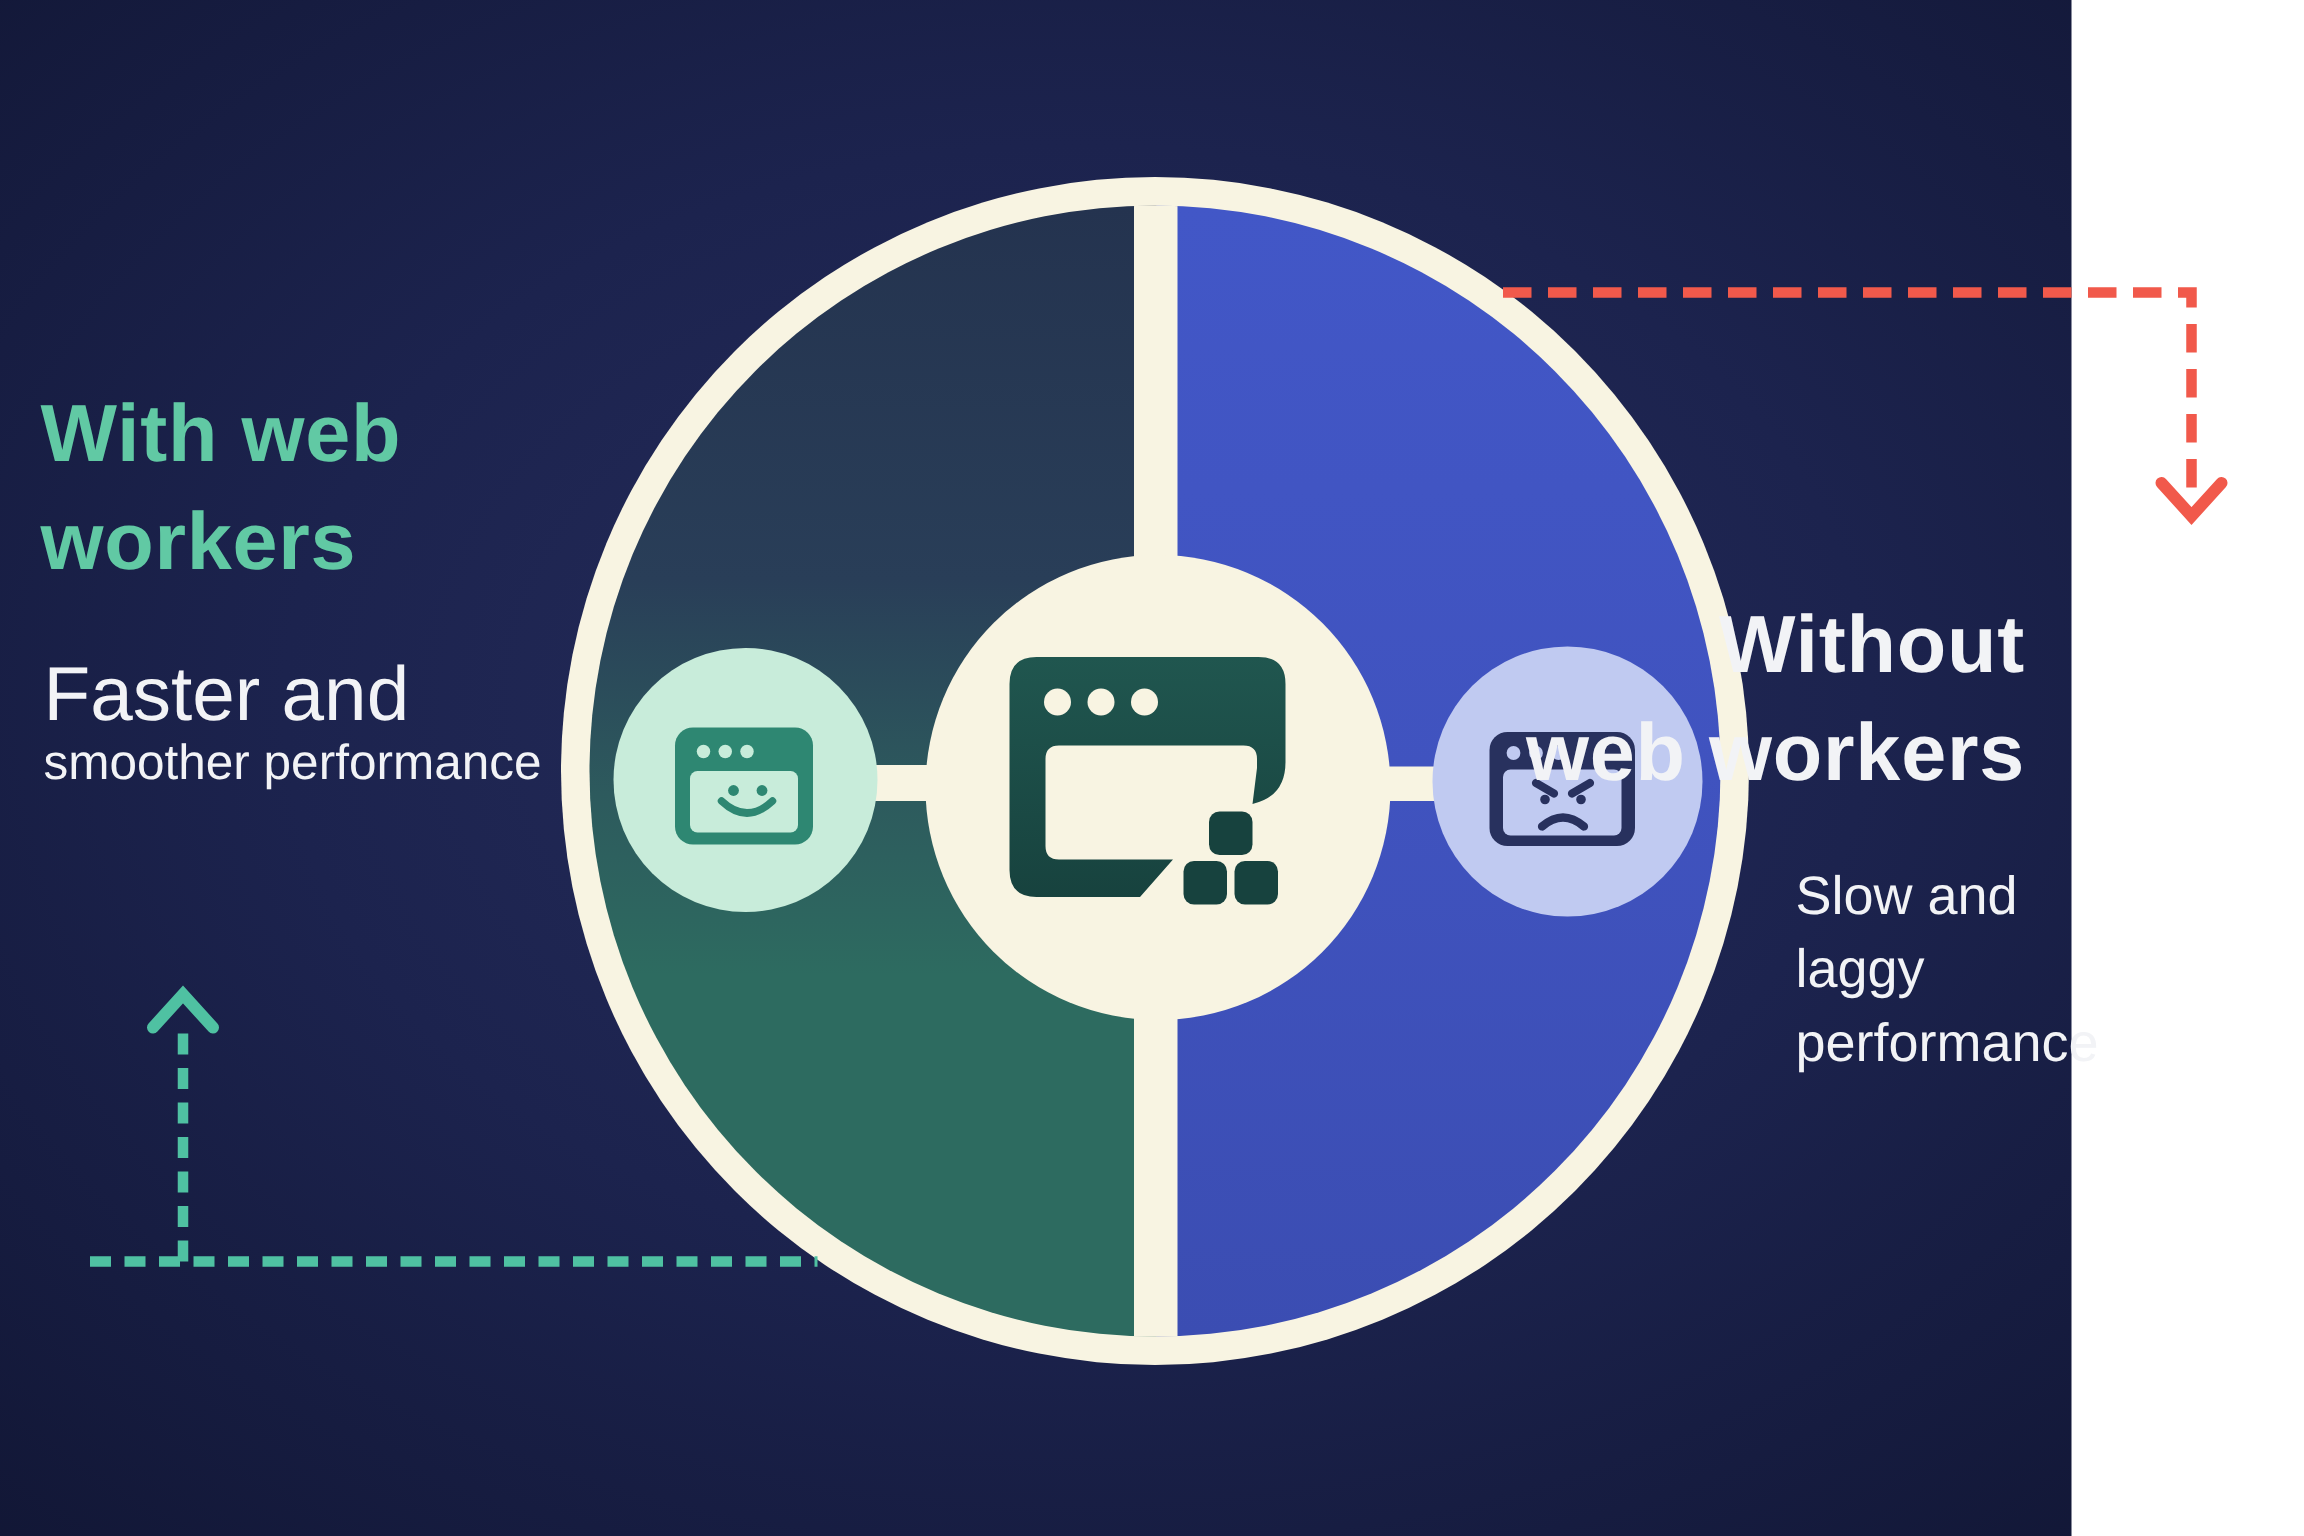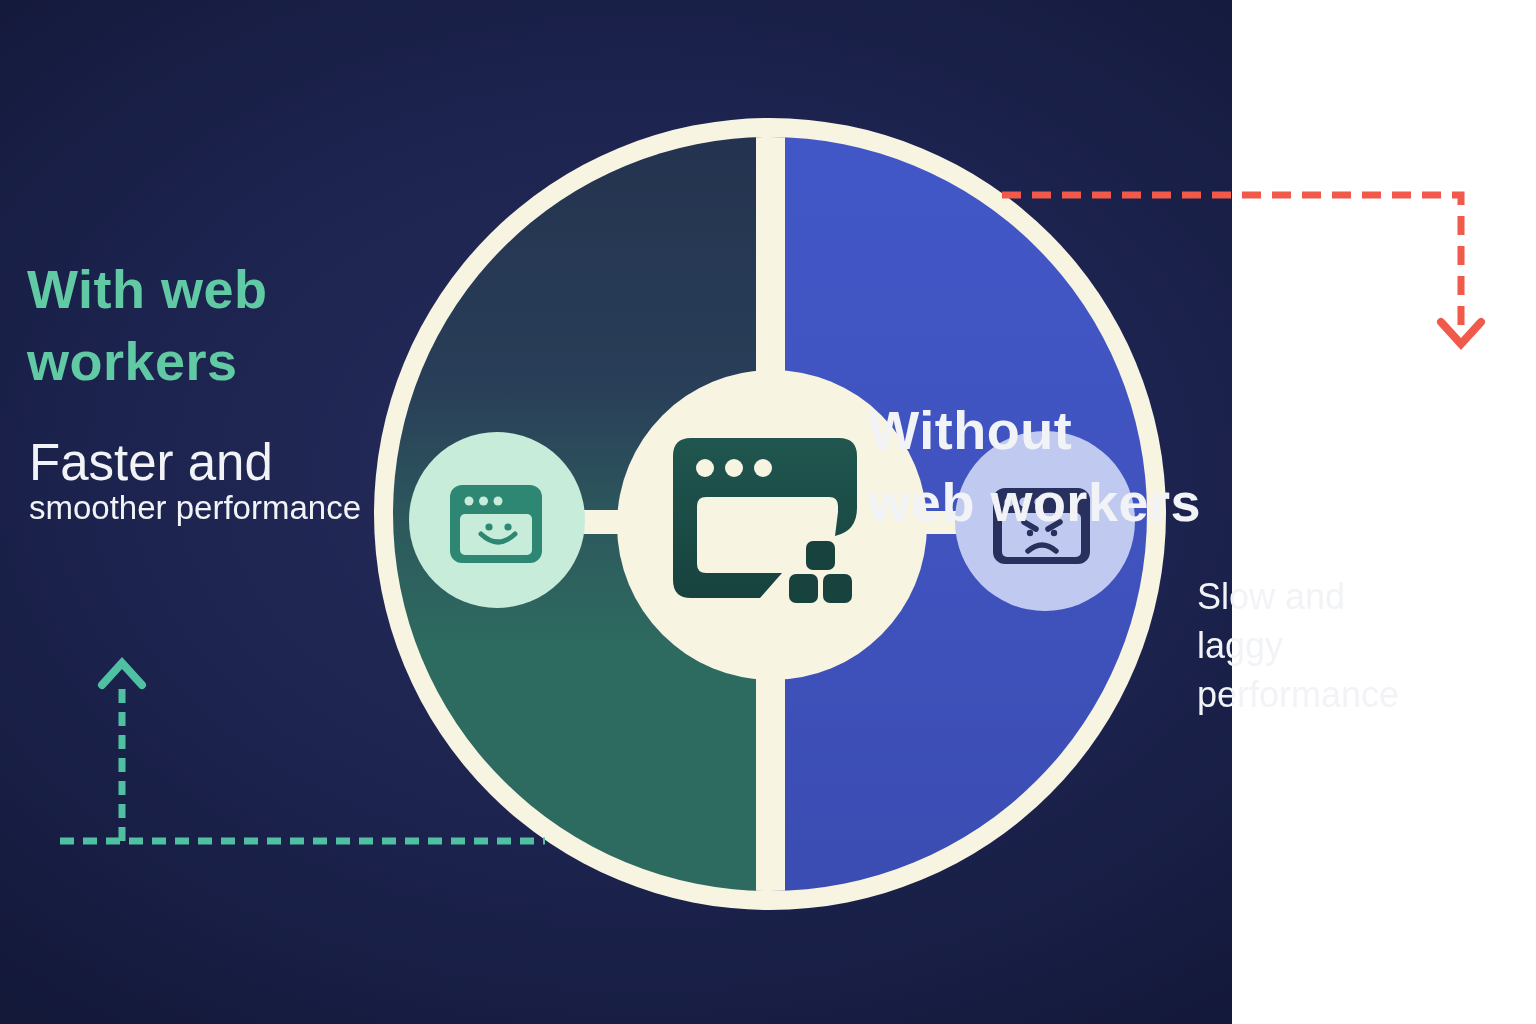--- a/index.html
+++ b/index.html
@@ -5,21 +5,21 @@
   html, body {
     margin: 0;
     padding: 0;
     width: 1536px;
     height: 1024px;
     overflow: hidden;
     font-family: "Liberation Sans", sans-serif;
   }
   .stage {
     position: relative;
-    width: 1232px;
+    width: 1381px;
     height: 1024px;
     background:
       radial-gradient(ellipse 1100px 780px at 52% 46%,
         var(--bg-center) 0%,
         var(--bg-mid) 48%,
         var(--bg-edge) 100%);
   }
   .canvas {
     position: absolute;
     left: 0; top: 0;
@@ -53,20 +53,21 @@
     color: var(--text-white);
     text-align: center;
   }
   .right-title {
     right: 31px; top: 394px;
     font-size: 54px;
     font-weight: 700;
     line-height: 72px;
     letter-spacing: 0.5px;
     color: var(--text-white);
+    text-align: right;
   }
   .right-sub {
     left: 1197px; top: 572px;
     font-size: 36px;
     line-height: 49px;
     color: var(--text-white);
   }
   
   .stop-lt  { stop-color: var(--left-top); }
   .stop-lm1 { stop-color: var(--left-mid1); }

